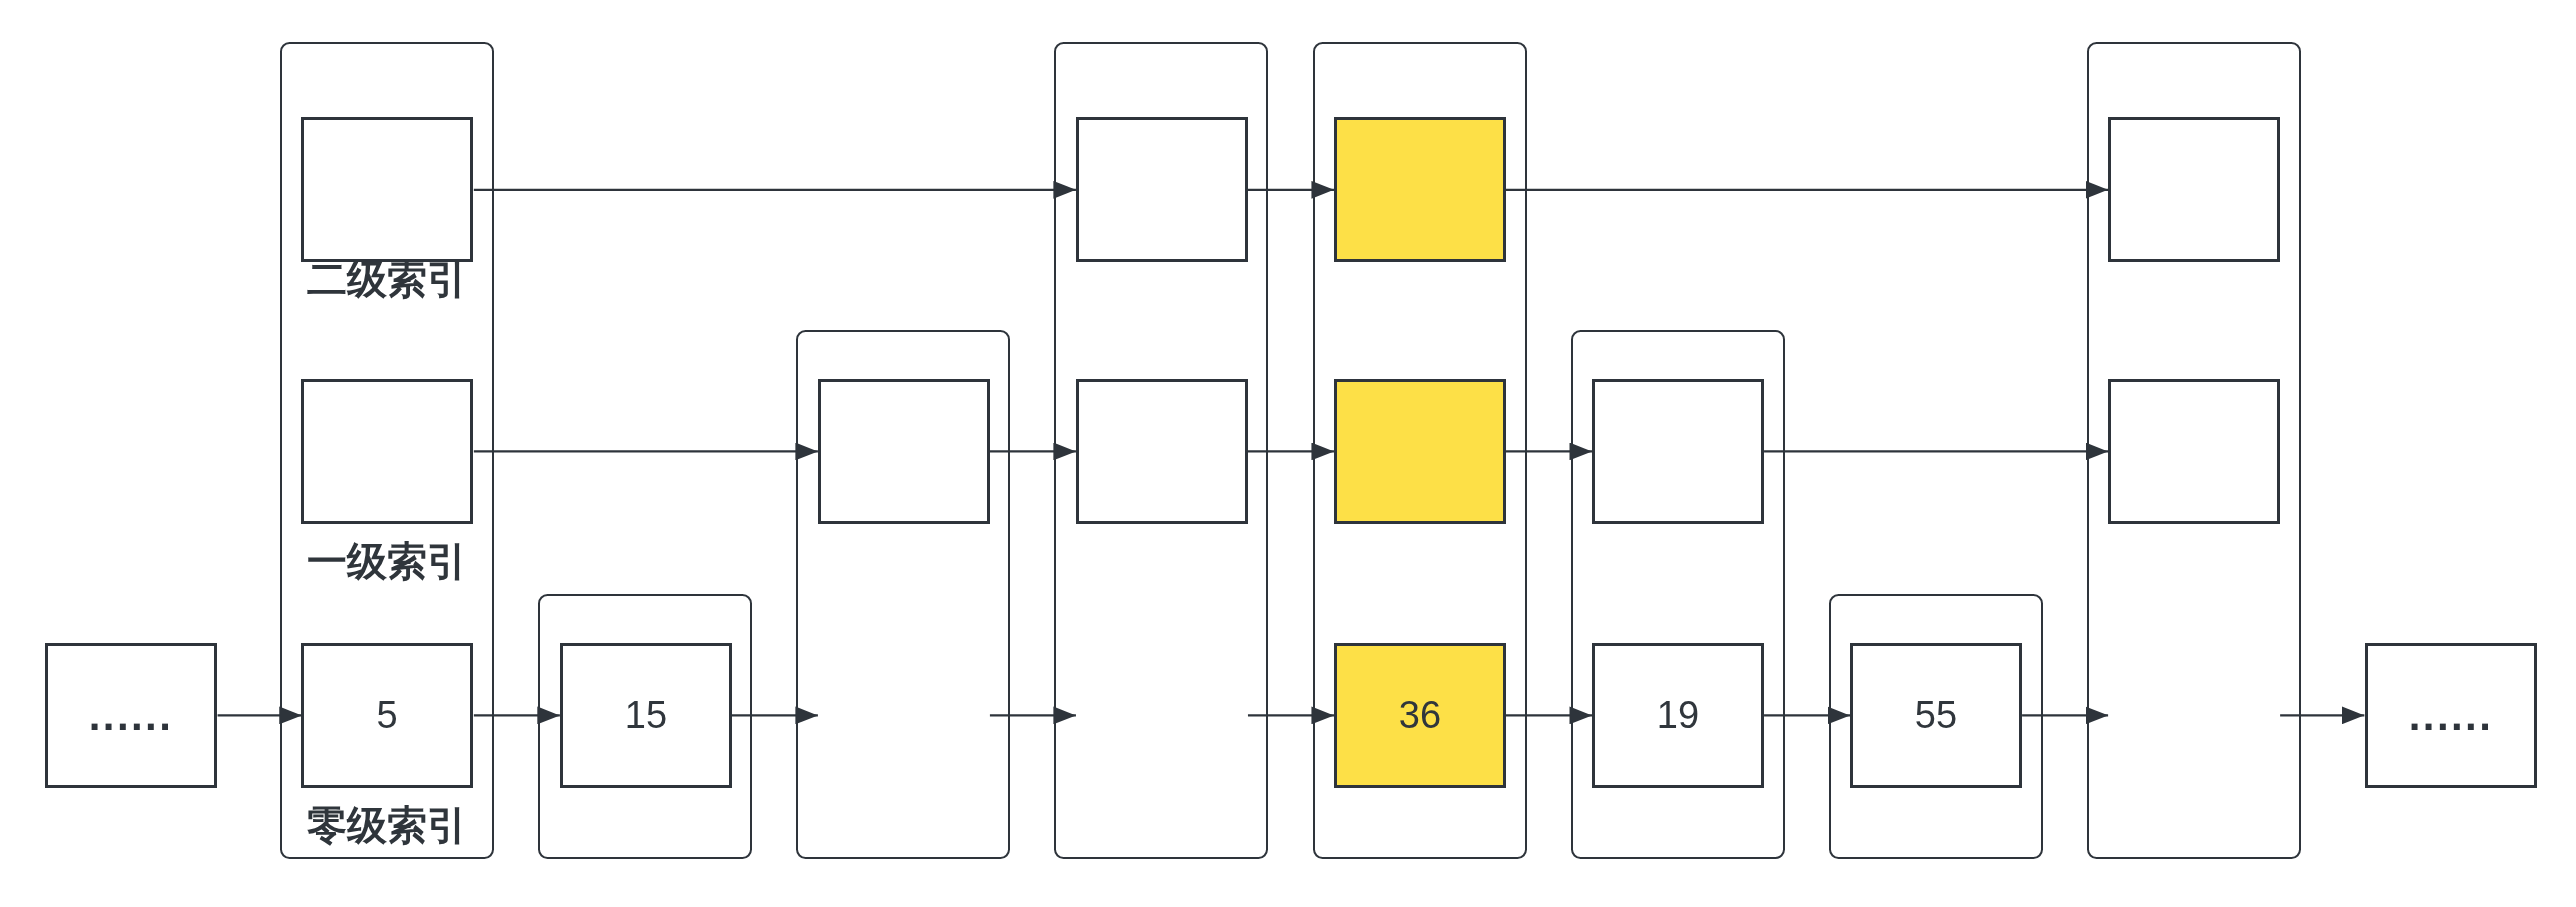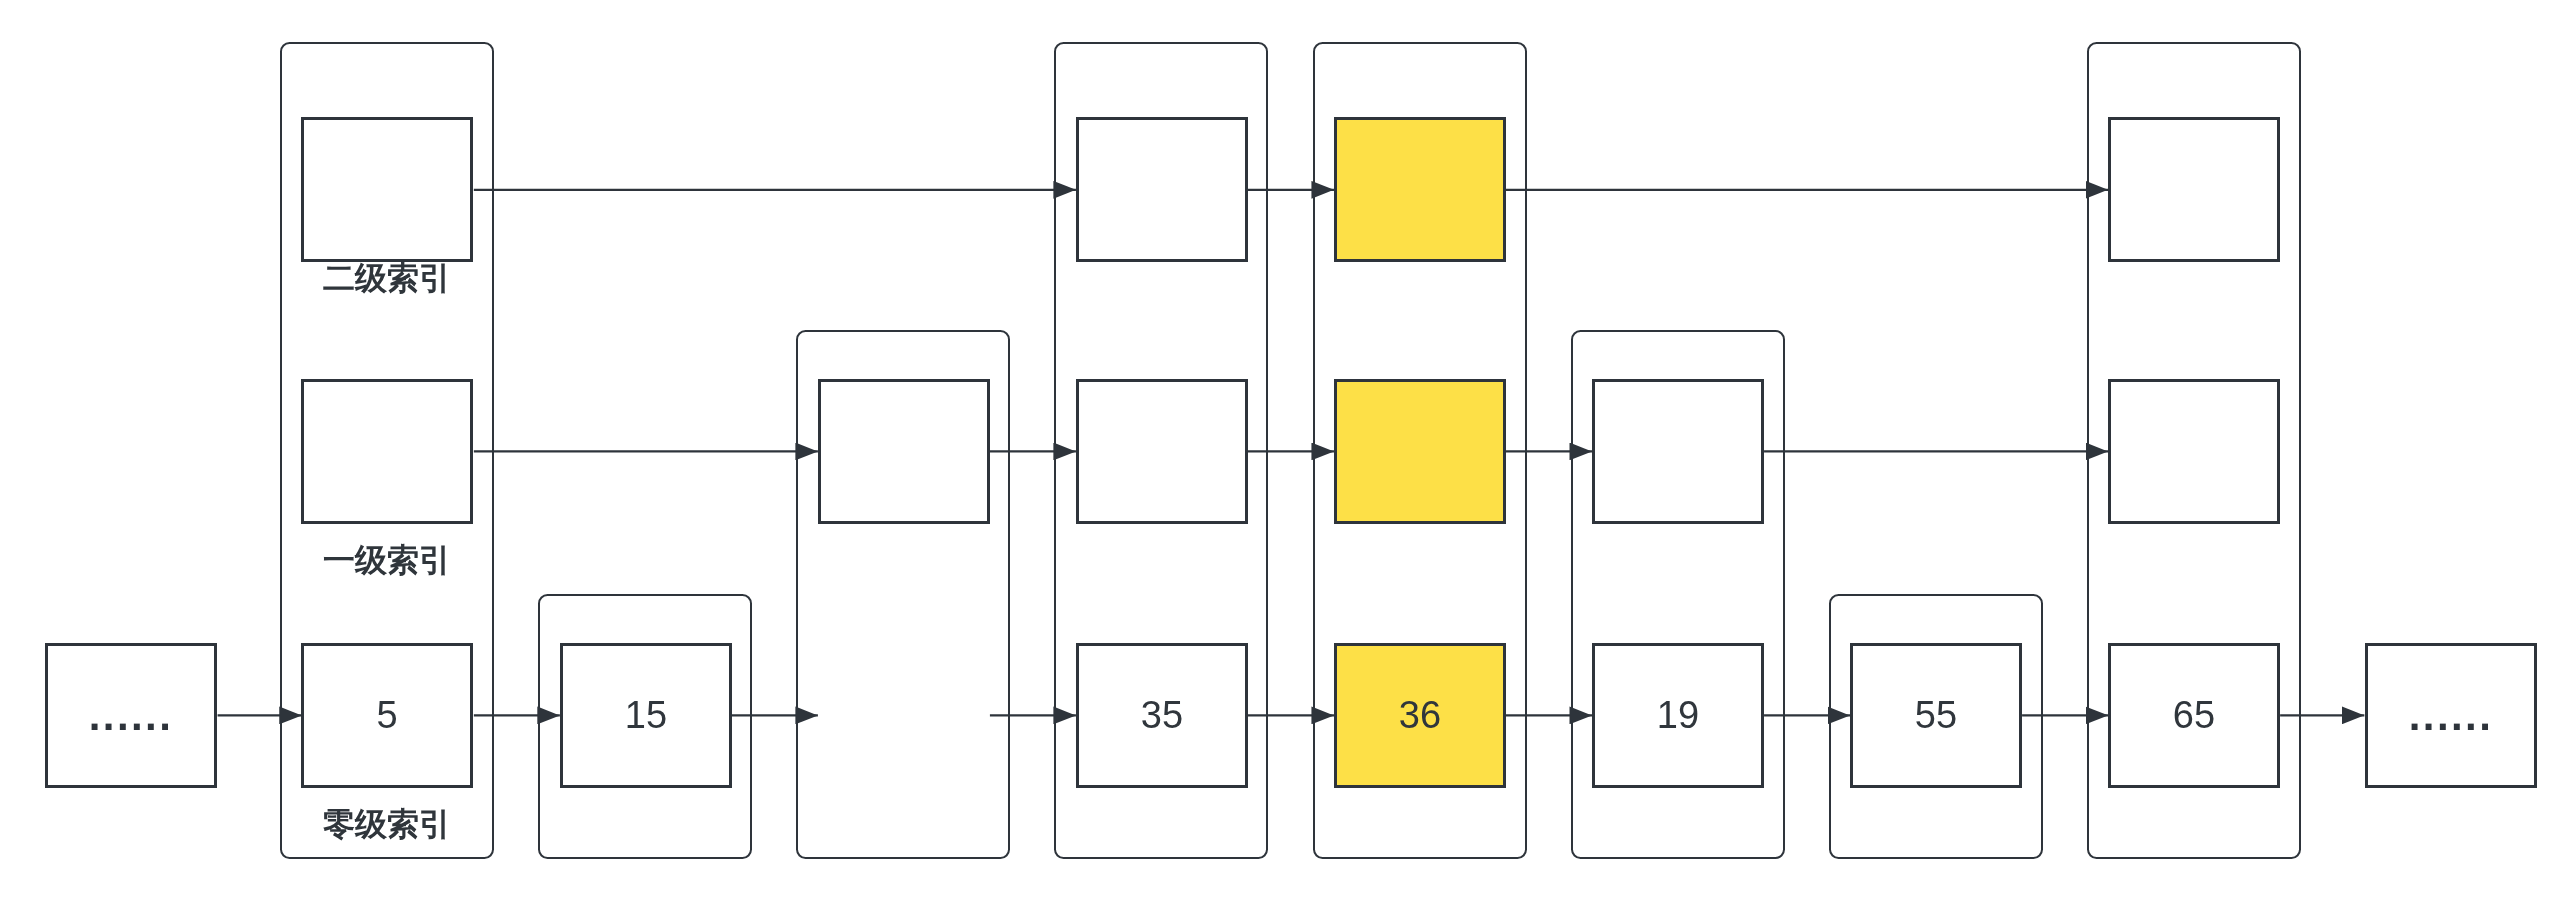--- a/index.html
+++ b/index.html
@@ -32,21 +32,21 @@
   }
   .node.hl{background:#fde047;}
   .node.dots{
     font-weight:bold;font-size:42px;letter-spacing:2.4px;color:#2E343B;
   }
   .lvl-label{
     position:absolute;
     transform:translate(-50%,-50%);
     white-space:nowrap;
     font-weight:bold;
-    font-size:32px;
+    font-size:40px;
     color:#2F353B;
   }
   svg.arrows{position:absolute;left:0;top:0;pointer-events:none;}
   svg.arrows line{stroke:#2E343B;stroke-width:4px;}
 </style>
 </head>
 <body>
 
 <div class="canvas">
 
@@ -76,44 +76,38 @@
   <div class="lvl-label" style="left:387px;top:825px">零级索引</div>
 
   <div class="node" style="left:560px;top:643px">
     <span>15</span>
   </div>
 
   <div class="node" style="left:818px;top:379px"></div>
 
   <div class="node" style="left:1076px;top:117px"></div>
   <div class="node" style="left:1076px;top:379px"></div>
-  <div class="node" style="left:1076px;top:643px">
-    <span>35</span>
-  </div>
 
   <div class="node hl" style="left:1334px;top:117px"></div>
   <div class="node hl" style="left:1334px;top:379px"></div>
   <div class="node hl" style="left:1334px;top:643px">
     <span>36</span>
   </div>
 
   <div class="node" style="left:1592px;top:379px"></div>
   <div class="node" style="left:1592px;top:643px">
     <span>19</span>
   </div>
 
   <div class="node" style="left:1850px;top:643px">
     <span>55</span>
   </div>
 
   <div class="node" style="left:2108px;top:117px"></div>
   <div class="node" style="left:2108px;top:379px"></div>
-  <div class="node" style="left:2108px;top:643px">
-    <span>65</span>
-  </div>
 
   <svg class="arrows" width="2576" height="907" viewBox="0 0 4341 1529">
     <defs>
       <marker id="ah" markerUnits="userSpaceOnUse" markerWidth="38" markerHeight="30" viewBox="0 0 38 30" refX="38" refY="15" orient="auto">
         <path d="M0,0 L38,15 L0,30 Z" fill="#2E343B"></path>
       </marker>
     </defs>
 
     <line x1="798" y1="320" x2="1813" y2="320" marker-end="url(#ah)"></line>
     <line x1="2103" y1="320" x2="2248" y2="320" marker-end="url(#ah)"></line>

